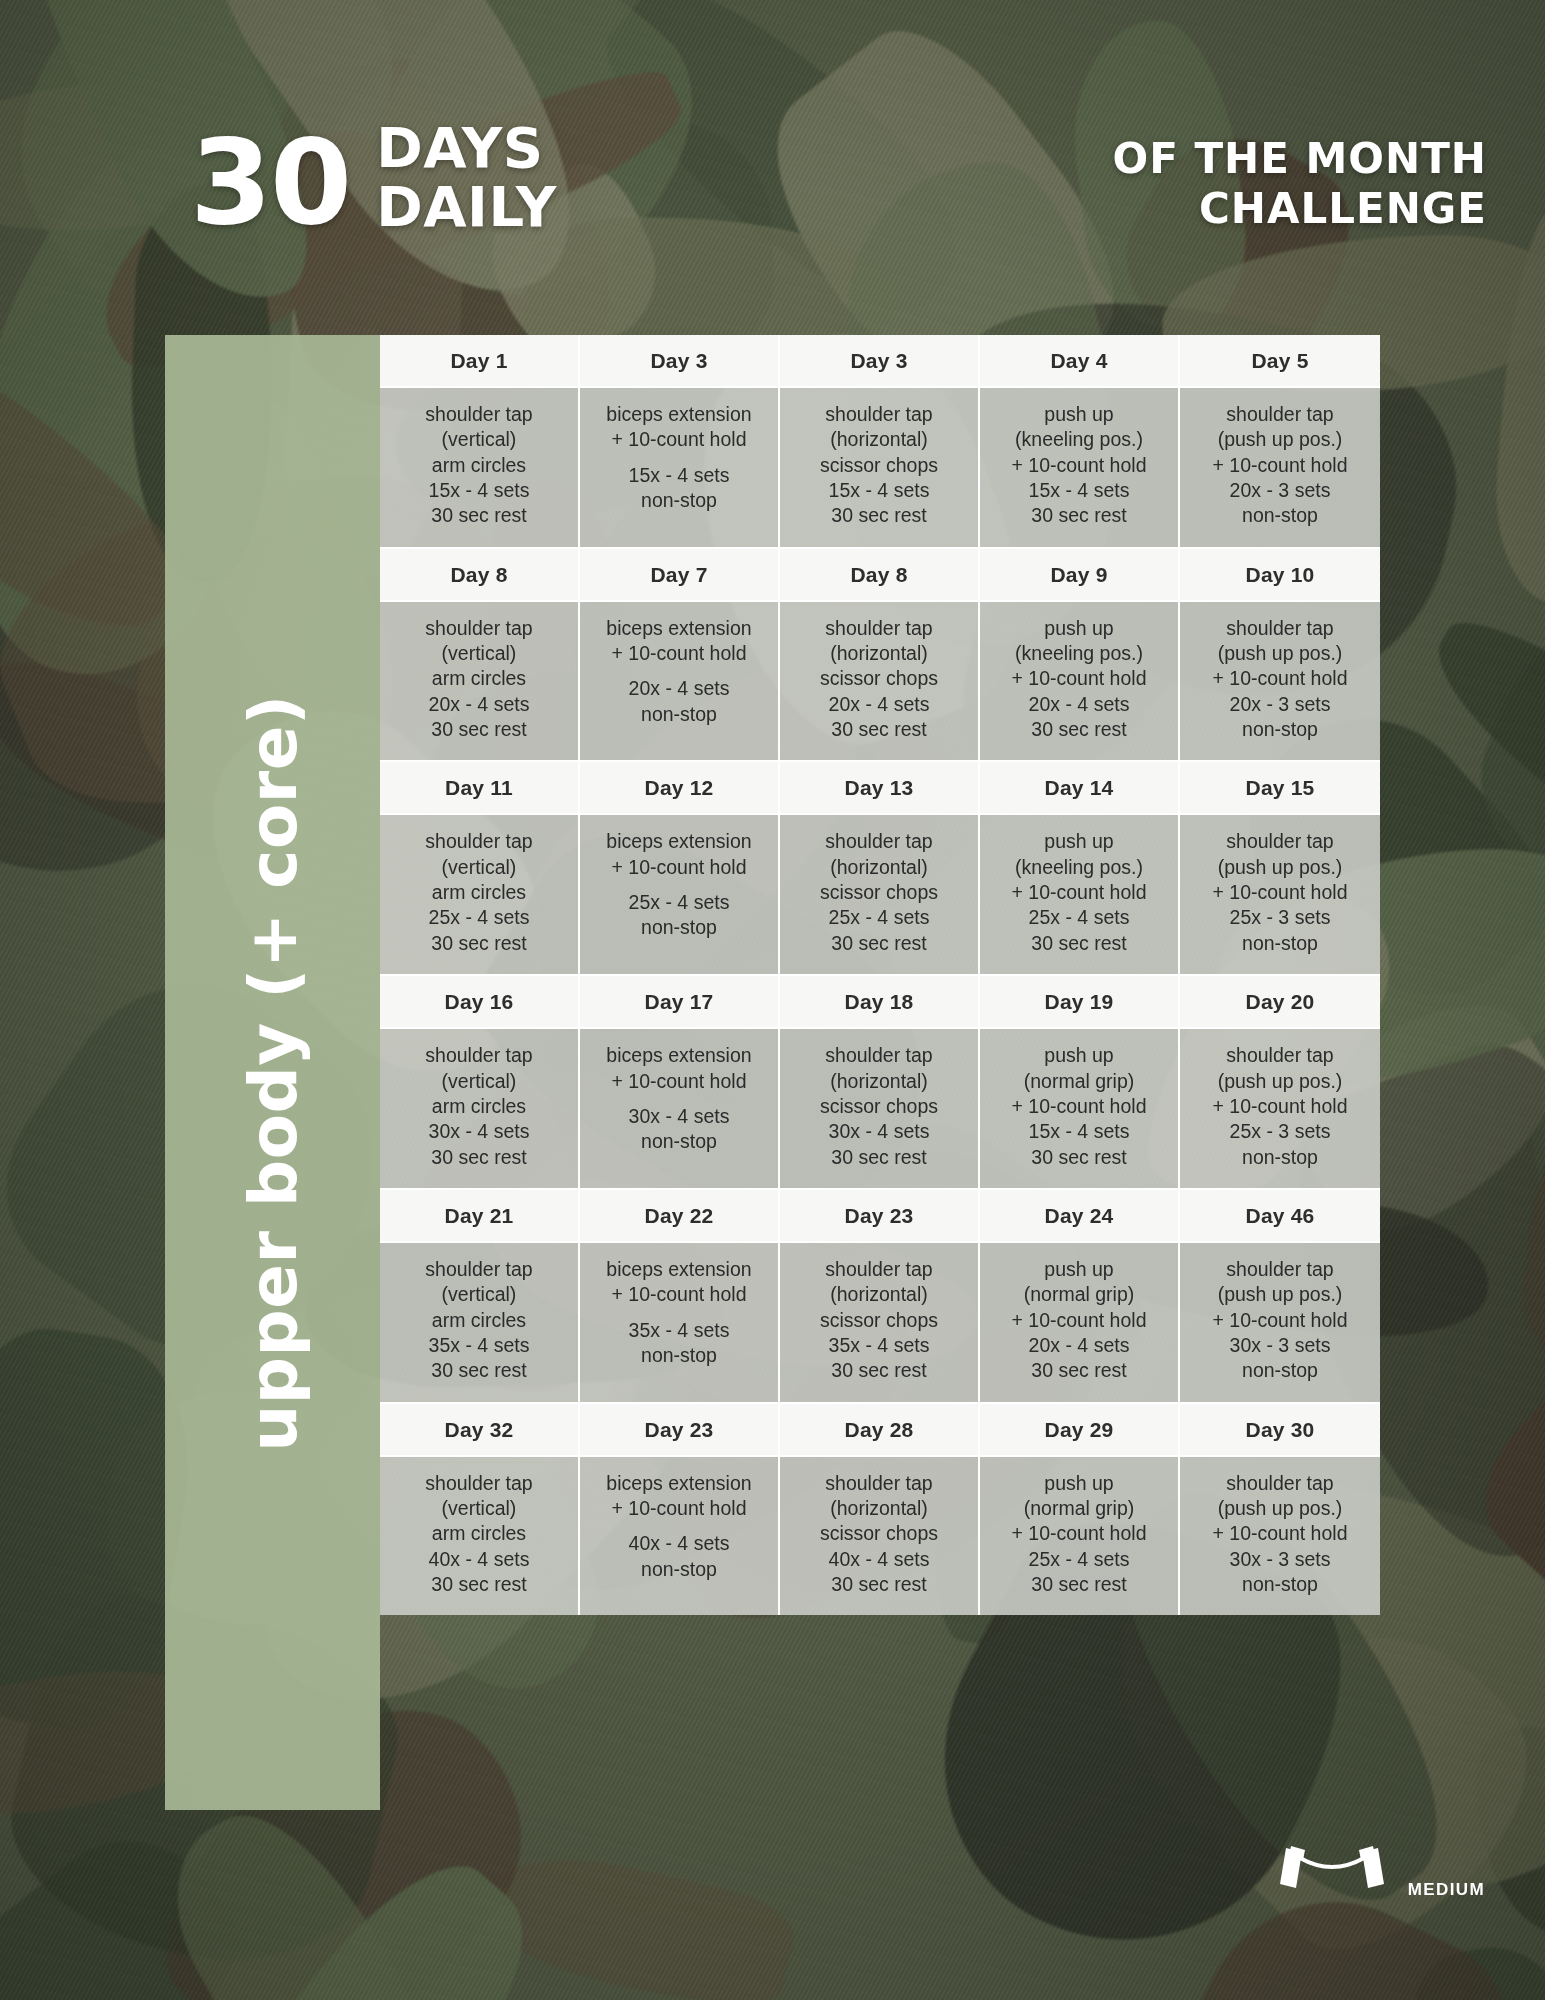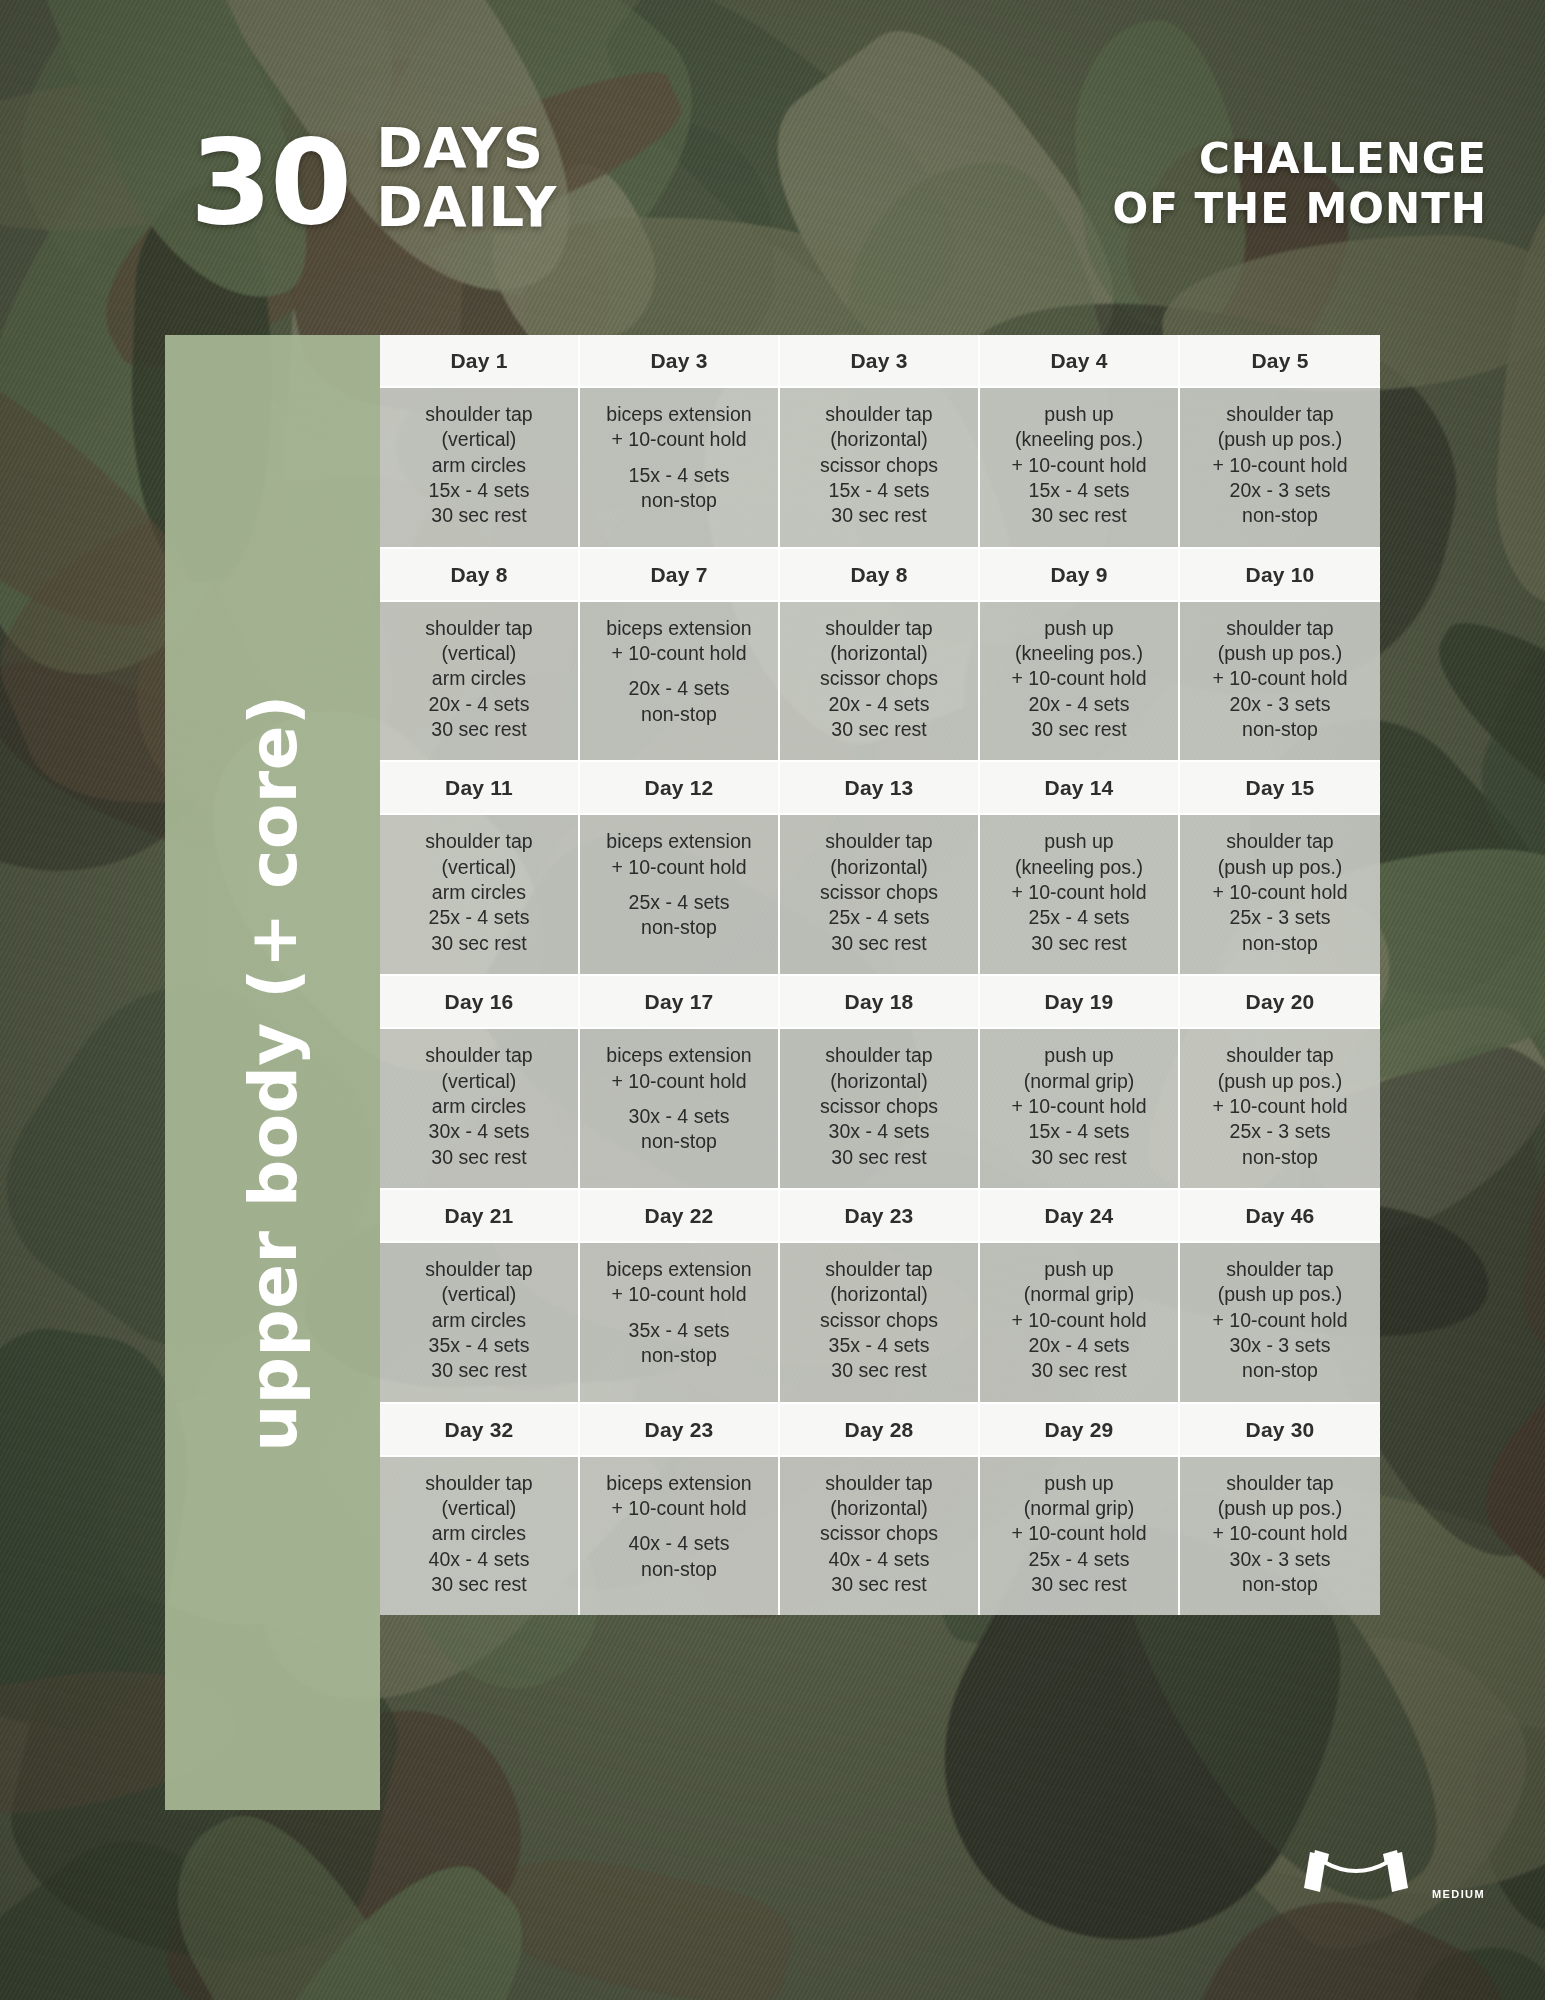--- a/index.html
+++ b/index.html
@@ -153,21 +153,21 @@
   .footer {
     position: absolute;
     right: 60px;
     bottom: 100px;
     display: flex;
     align-items: center;
     gap: 16px;
     color: #ffffff;
   }
   .intensity-label {
-    font-size: 11px;
+    font-size: 17px;
     font-weight: 600;
     letter-spacing: 1.4px;
     margin-top: 45px;
   }
   .dumbbell svg { display: block; }
 </style>
 </head>
 <body>
 
 <div id="camo">
@@ -267,22 +267,22 @@
 
 <div class="header">
   <div class="title-left">
     <div class="big-30">30</div>
     <div class="days-daily">
       <div>DAYS</div>
       <div>DAILY</div>
     </div>
   </div>
   <div class="title-right">
+    <div>OF THE MONTH</div>
     <div>CHALLENGE</div>
-    <div>OF THE MONTH</div>
   </div>
 </div>
 
 <div class="board">
   <div class="side-panel">
     <div class="side-label">upper body (+ core)</div>
   </div>
   <div class="grid" id="day-grid">
       <div class="cell">
         <div class="day-head">Day 1</div>

